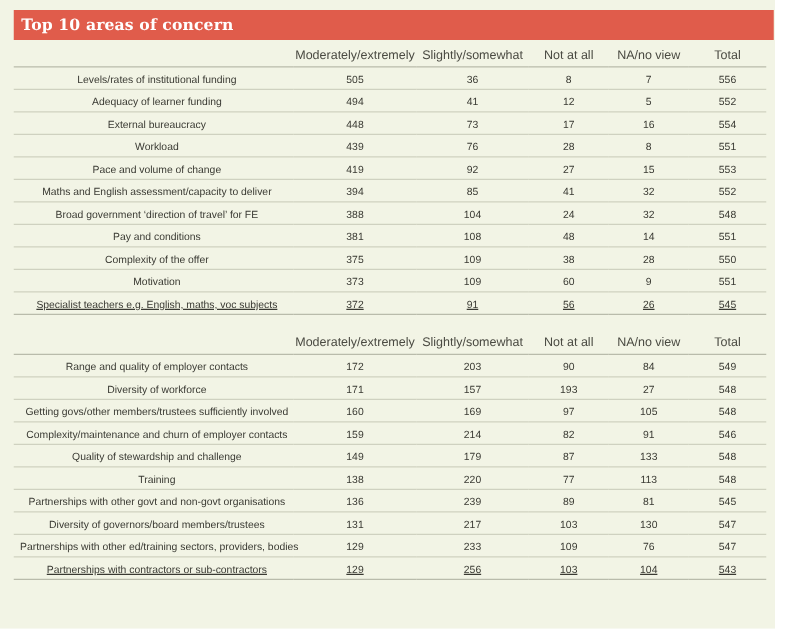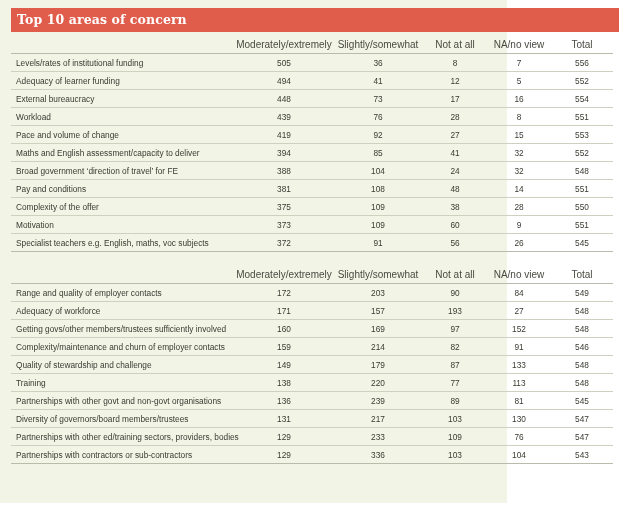--- a/index.html
+++ b/index.html
@@ -9,21 +9,21 @@
   }
   body {
     width: 640px;
     height: 511px;
     background: #ffffff;
     font-family: "Liberation Sans", sans-serif;
     overflow: hidden;
   }
   .page {
     position: relative;
-    width: 507px;
+    width: 620px;
     height: 503px;
     background: #f2f4e5;
     box-sizing: border-box;
     padding: 0;
   }
   .panel {
     position: absolute;
     left: 11px;
     width: 608px;
   }
@@ -74,24 +74,25 @@
   table.data thead th.lbl {
     border-bottom: 1px solid #b9bbab;
   }
   table.data tbody td {
     height: 17px;
     border-bottom: 1px solid #cfd1c0;
     text-align: center;
   }
   table.data tbody tr:last-child td {
     border-bottom: 1px solid #b9bbab;
+    text-decoration: underline;
   }
   table.data td.lbl,
   table.data th.lbl {
-    text-align: left;
+    text-align: center;
     padding-left: 5px;
   }
   
   col.c-label { width: 224px; }
   col.c-mod   { width: 98px; }
   col.c-sli   { width: 90px; }
   col.c-not   { width: 64px; }
   col.c-na    { width: 64px; }
   col.c-tot   { width: 62px; }
 
@@ -248,33 +249,33 @@
       <tbody>
           <tr>
             <td class="lbl">Range and quality of employer contacts</td>
             <td>172</td>
             <td>203</td>
             <td>90</td>
             <td>84</td>
             <td>549</td>
           </tr>
           <tr>
-            <td class="lbl">Adequacy of workforce</td>
+            <td class="lbl">Diversity of workforce</td>
             <td>171</td>
             <td>157</td>
             <td>193</td>
             <td>27</td>
             <td>548</td>
           </tr>
           <tr>
             <td class="lbl">Getting govs/other members/trustees sufficiently involved</td>
             <td>160</td>
             <td>169</td>
             <td>97</td>
-            <td>152</td>
+            <td>105</td>
             <td>548</td>
           </tr>
           <tr>
             <td class="lbl">Complexity/maintenance and churn of employer contacts</td>
             <td>159</td>
             <td>214</td>
             <td>82</td>
             <td>91</td>
             <td>546</td>
           </tr>
@@ -314,21 +315,21 @@
             <td class="lbl">Partnerships with other ed/training sectors, providers, bodies</td>
             <td>129</td>
             <td>233</td>
             <td>109</td>
             <td>76</td>
             <td>547</td>
           </tr>
           <tr>
             <td class="lbl">Partnerships with contractors or sub-contractors</td>
             <td>129</td>
-            <td>336</td>
+            <td>256</td>
             <td>103</td>
             <td>104</td>
             <td>543</td>
           </tr>
         </tbody>
     </table>
   </section>
 
 </div>
 <div class="bottom-strip"></div>

